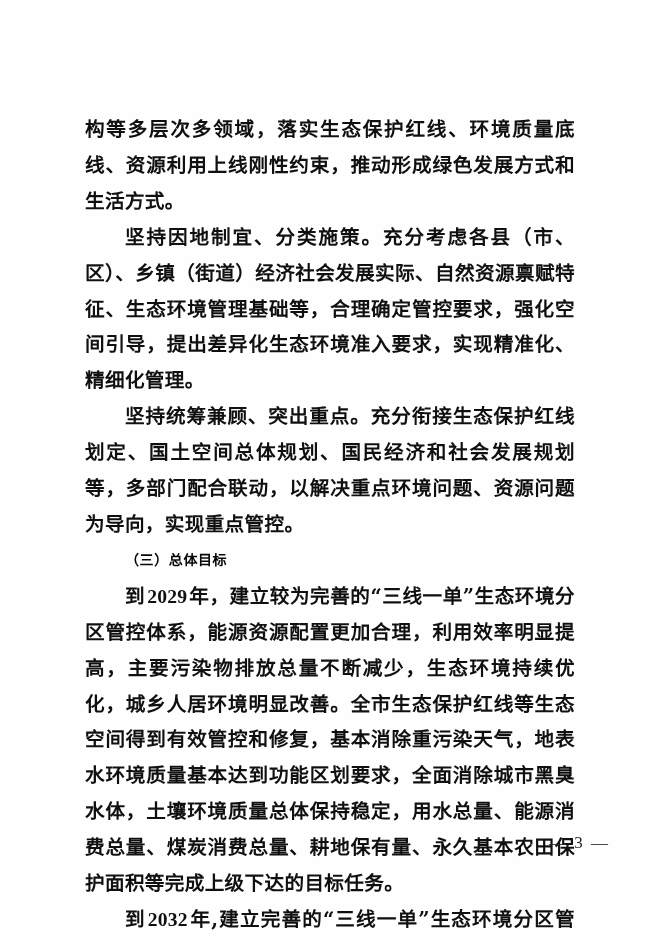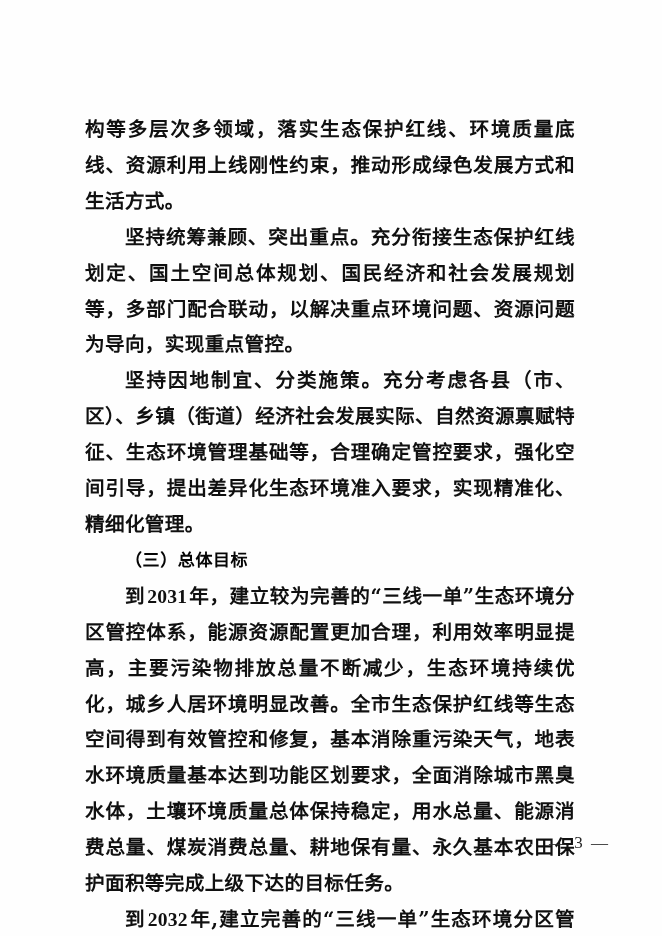--- a/index.html
+++ b/index.html
@@ -44,21 +44,21 @@
     font-family: "DejaVu Serif", "Liberation Serif", serif;
     font-weight: 600;
   }
 
   .para.indent {
     text-indent: 40px;
   }
 
   .heading {
     margin: 0;
-    font-size: 17px;
+    font-size: 14px;
     line-height: 35.9px;
     color: #050505;
     font-weight: 800;
     text-indent: 40px;
     letter-spacing: 0.6px;
     font-family: "DejaVu Sans", "Liberation Sans", sans-serif;
   }
 
   
   .num {
@@ -83,27 +83,27 @@
 </style>
 </head>
 <body>
 
 <div id="page-sheet">
 
   <div id="doc-body">
 
     <p class="para">构等多层次多领域，落实生态保护红线、环境质量底线、资源利用上线刚性约束，推动形成绿色发展方式和生活方式。</p>
 
+    <p class="para indent">坚持因地制宜、分类施策。充分考虑各县（市、区）、乡镇（街道）经济社会发展实际、自然资源禀赋特征、生态环境管理基础等，合理确定管控要求，强化空间引导，提出差异化生态环境准入要求，实现精准化、精细化管理。</p>
+
     <p class="para indent">坚持统筹兼顾、突出重点。充分衔接生态保护红线划定、国土空间总体规划、国民经济和社会发展规划等，多部门配合联动，以解决重点环境问题、资源问题为导向，实现重点管控。</p>
-
-    <p class="para indent">坚持因地制宜、分类施策。充分考虑各县（市、区）、乡镇（街道）经济社会发展实际、自然资源禀赋特征、生态环境管理基础等，合理确定管控要求，强化空间引导，提出差异化生态环境准入要求，实现精准化、精细化管理。</p>
 
     <p class="heading">（三）总体目标</p>
 
-    <p class="para indent"><span>到</span><span class="num">2031</span><span>年，建立较为完善的“三线一单”生态环境分区管控体系，能源资源配置更加合理，利用效率明显提高，主要污染物排放总量不断减少，生态环境持续优化，城乡人居环境明显改善。全市生态保护红线等生态空间得到有效管控和修复，基本消除重污染天气，地表水环境质量基本达到功能区划要求，全面消除城市黑臭水体，土壤环境质量总体保持稳定，用水总量、能源消费总量、煤炭消费总量、耕地保有量、永久基本农田保护面积等完成上级下达的目标任务。</span></p>
+    <p class="para indent"><span>到</span><span class="num">2029</span><span>年，建立较为完善的“三线一单”生态环境分区管控体系，能源资源配置更加合理，利用效率明显提高，主要污染物排放总量不断减少，生态环境持续优化，城乡人居环境明显改善。全市生态保护红线等生态空间得到有效管控和修复，基本消除重污染天气，地表水环境质量基本达到功能区划要求，全面消除城市黑臭水体，土壤环境质量总体保持稳定，用水总量、能源消费总量、煤炭消费总量、耕地保有量、永久基本农田保护面积等完成上级下达的目标任务。</span></p>
 
     <p class="para indent"><span>到</span><span class="num">2032</span><span>年,建立完善的“三线一单”生态环境分区管控体系，形成节约资源和保护环境的空间格局，广泛形成绿色生产生活方式，碳排放达峰后稳中有降，生态环境根本好转，环境治理体系和治理能力现代化基本实现，高质量绿色发展模式基本形</span></p>
 
   </div>
 
   <div id="page-number">— 3 —</div>
 
 </div>
 
 </body></html>

